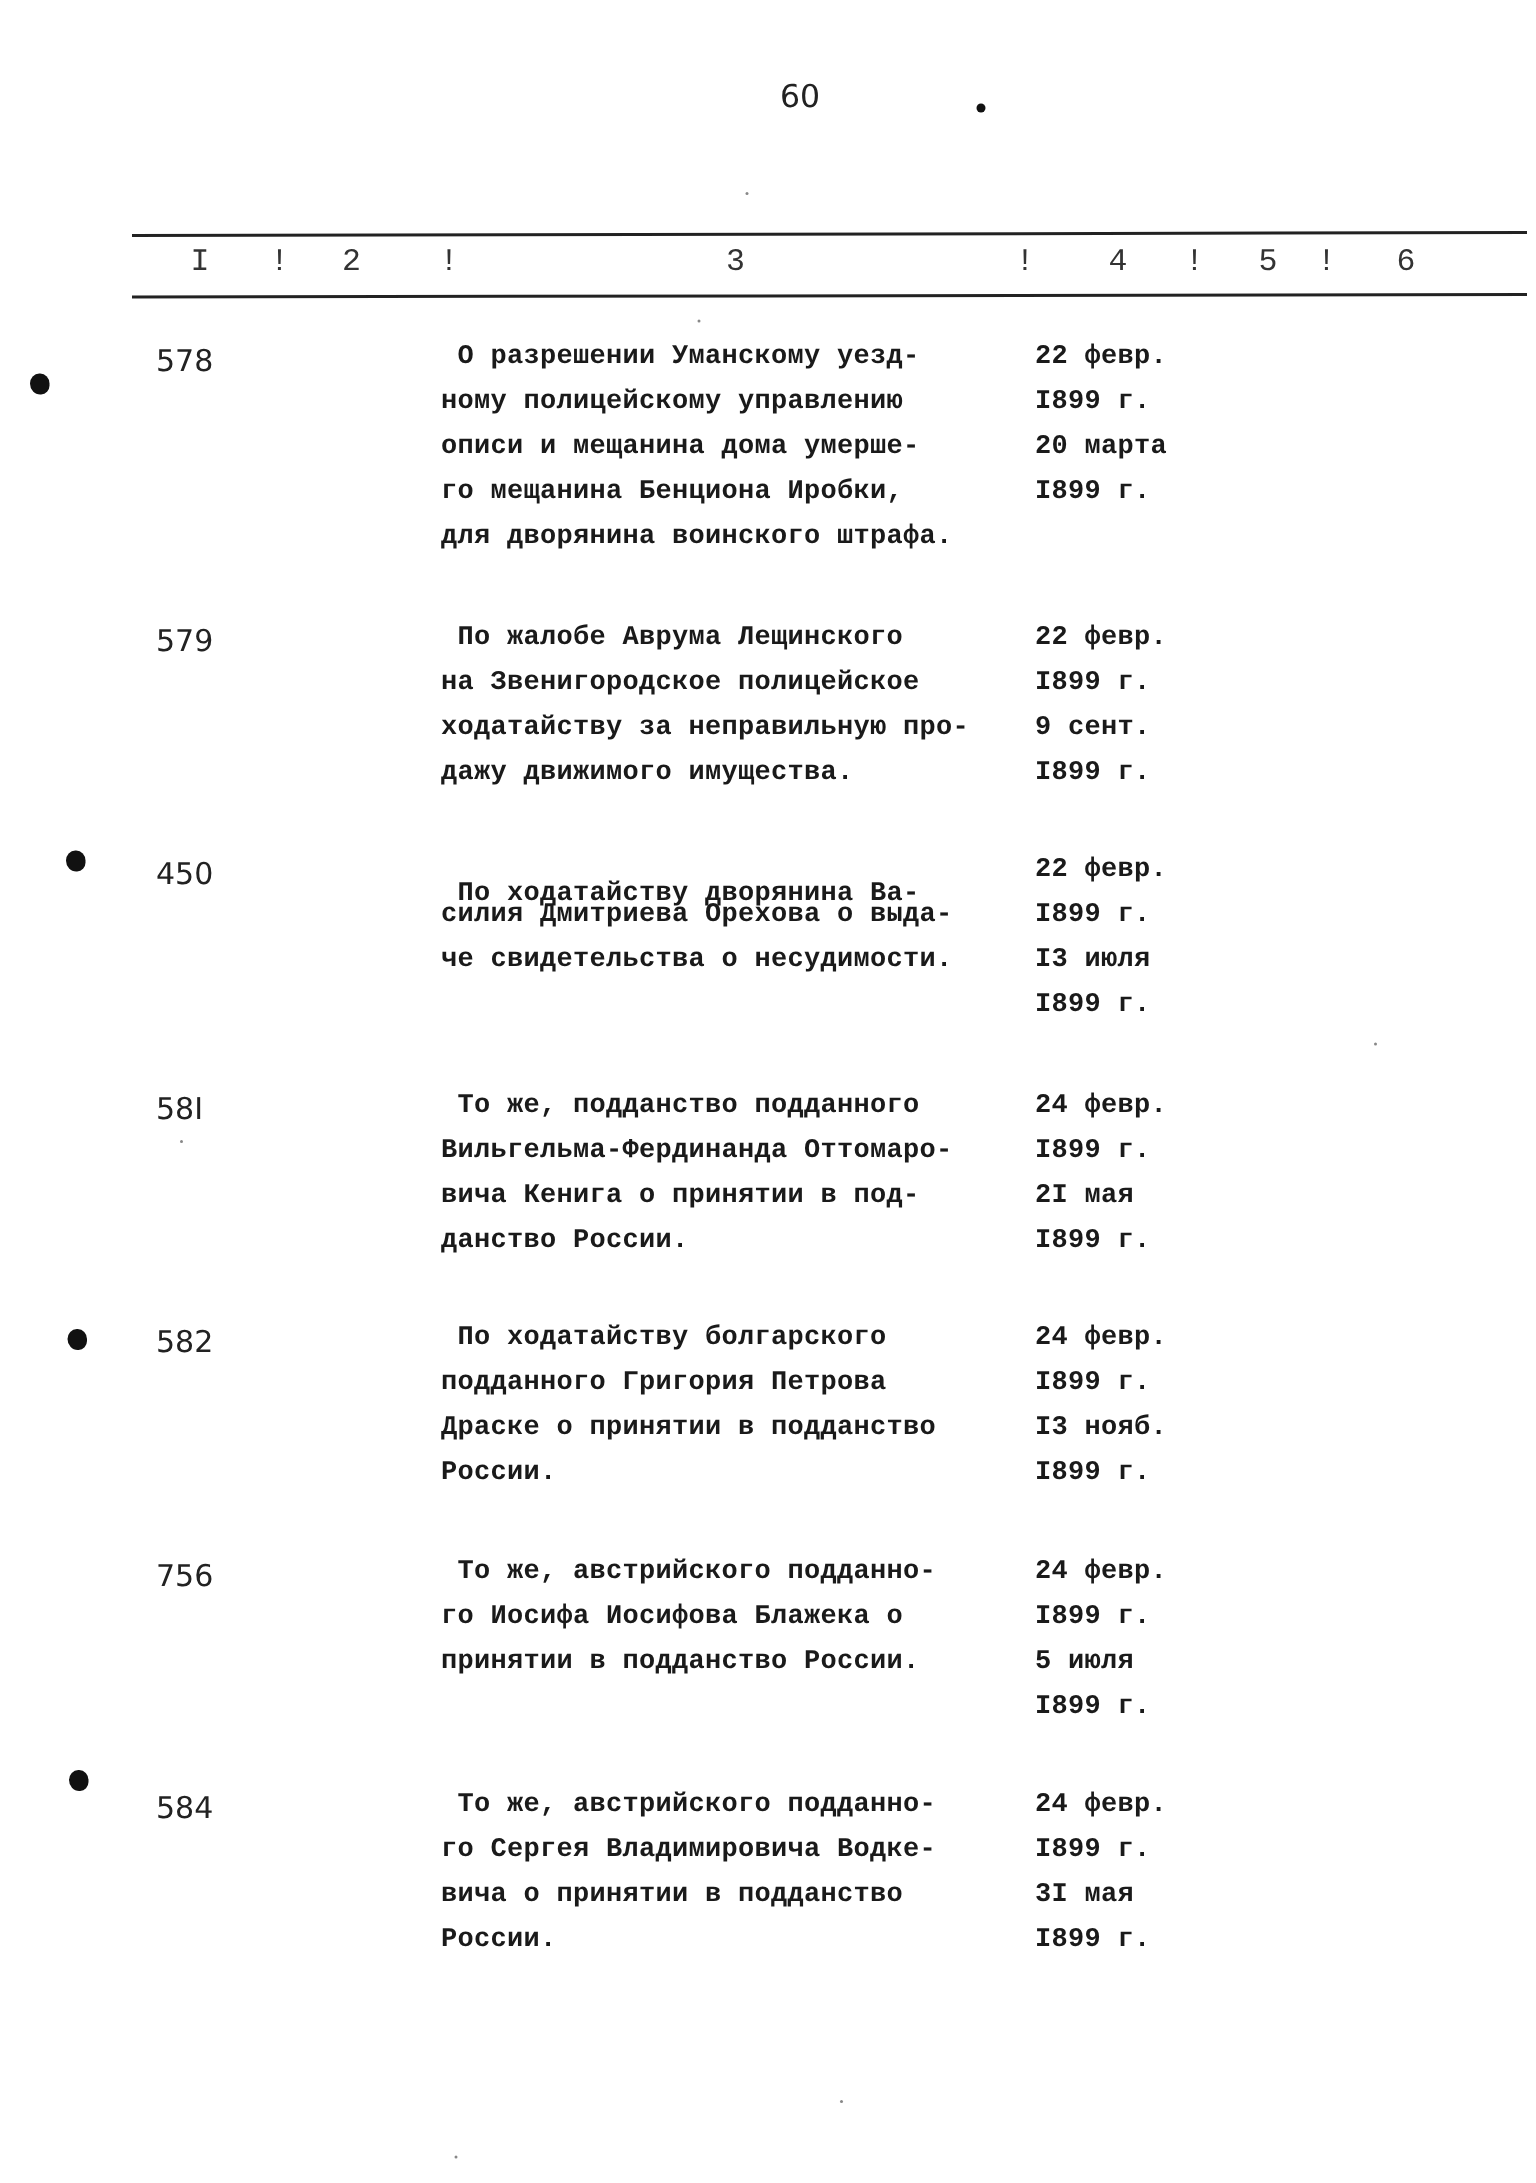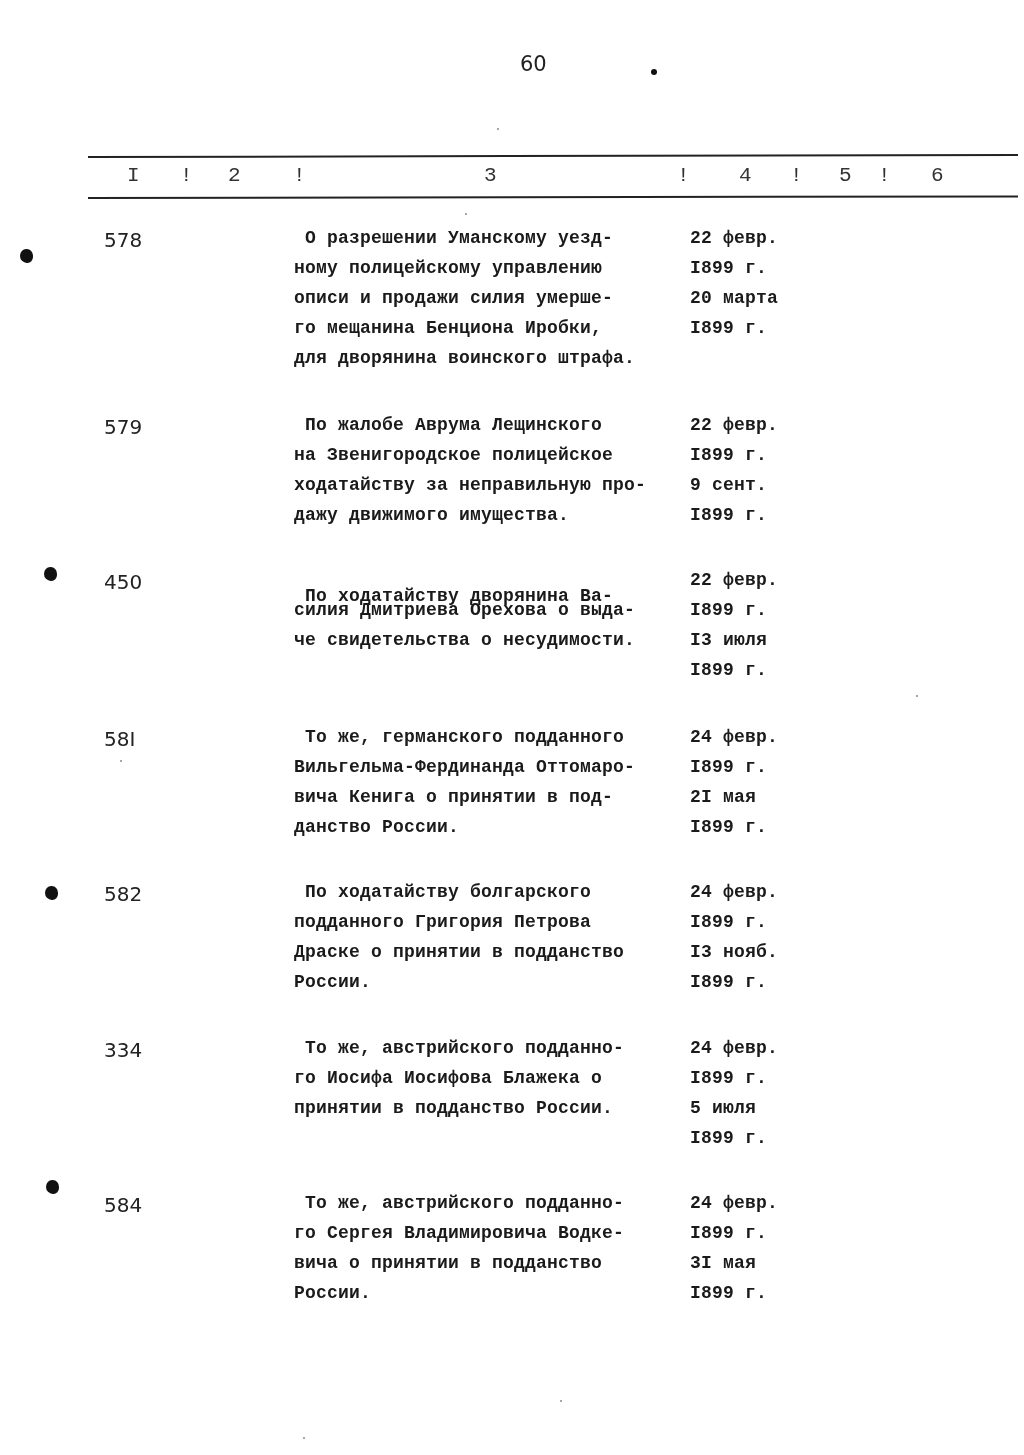--- a/index.html
+++ b/index.html
@@ -101,21 +101,21 @@
 
   <div class="punch" style="left:20px;top:249px"></div>
   <div class="punch" style="left:44px;top:567px"></div>
   <div class="punch" style="left:45px;top:886px"></div>
   <div class="punch" style="left:46px;top:1180px"></div>
 
   <div class="entry" style="top:228px">
     <span class="num">578</span>
     <span class="line desc" style="top:0"> О разрешении Уманскому уезд-</span>
     <span class="line desc" style="top:30px">ному полицейскому управлению</span>
-    <span class="line desc" style="top:60px">описи и продажи силия умерше-</span>
+    <span class="line desc" style="top:60px">описи и мещанина дома умерше-</span>
     <span class="line desc" style="top:90px">го мещанина Бенциона Иробки,</span>
     <span class="line desc" style="top:120px">для дворянина воинского штрафа.</span>
     <span class="line date" style="top:0">22 февр.</span>
     <span class="line date" style="top:30px">I899 г.</span>
     <span class="line date" style="top:60px">20 марта</span>
     <span class="line date" style="top:90px">I899 г.</span>
   </div>
 
   <div class="entry" style="top:415px">
     <span class="num">579</span>
@@ -135,21 +135,21 @@
     <span class="line desc" style="top:30px">силия Дмитриева Орехова о выда-</span>
     <span class="line desc" style="top:60px">че свидетельства о несудимости.</span>
     <span class="line date" style="top:0">22 февр.</span>
     <span class="line date" style="top:30px">I899 г.</span>
     <span class="line date" style="top:60px">I3 июля</span>
     <span class="line date" style="top:90px">I899 г.</span>
   </div>
 
   <div class="entry" style="top:727px">
     <span class="num">58I</span>
-    <span class="line desc" style="top:0"> То же, германского подданного</span>
+    <span class="line desc" style="top:0"> То же, подданство подданного</span>
     <span class="line desc" style="top:30px">Вильгельма-Фердинанда Оттомаро-</span>
     <span class="line desc" style="top:60px">вича Кенига о принятии в под-</span>
     <span class="line desc" style="top:90px">данство России.</span>
     <span class="line date" style="top:0">24 февр.</span>
     <span class="line date" style="top:30px">I899 г.</span>
     <span class="line date" style="top:60px">2I мая</span>
     <span class="line date" style="top:90px">I899 г.</span>
   </div>
 
   <div class="entry" style="top:882px">
@@ -158,21 +158,21 @@
     <span class="line desc" style="top:30px">подданного Григория Петрова</span>
     <span class="line desc" style="top:60px">Драске о принятии в подданство</span>
     <span class="line desc" style="top:90px">России.</span>
     <span class="line date" style="top:0">24 февр.</span>
     <span class="line date" style="top:30px">I899 г.</span>
     <span class="line date" style="top:60px">I3 нояб.</span>
     <span class="line date" style="top:90px">I899 г.</span>
   </div>
 
   <div class="entry" style="top:1038px">
-    <span class="num">334</span>
+    <span class="num">756</span>
     <span class="line desc" style="top:0"> То же, австрийского подданно-</span>
     <span class="line desc" style="top:30px">го Иосифа Иосифова Блажека о</span>
     <span class="line desc" style="top:60px">принятии в подданство России.</span>
     <span class="line date" style="top:0">24 февр.</span>
     <span class="line date" style="top:30px">I899 г.</span>
     <span class="line date" style="top:60px">5 июля</span>
     <span class="line date" style="top:90px">I899 г.</span>
   </div>
 
   <div class="entry" style="top:1193px">

